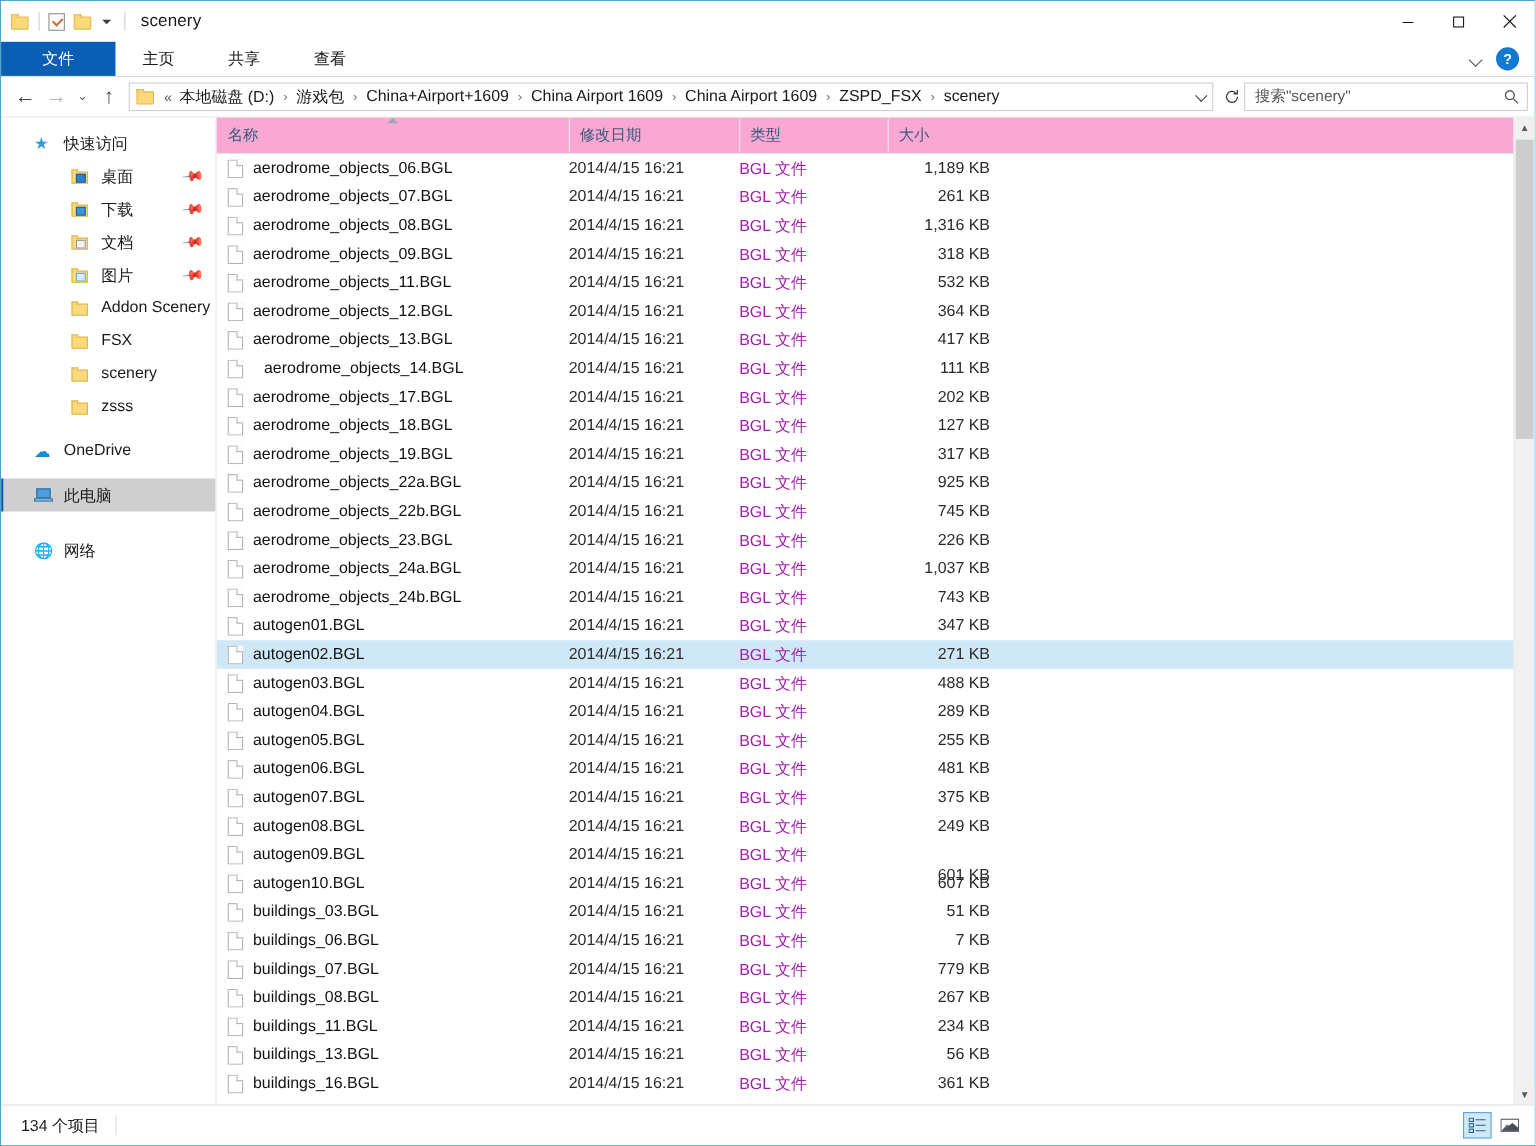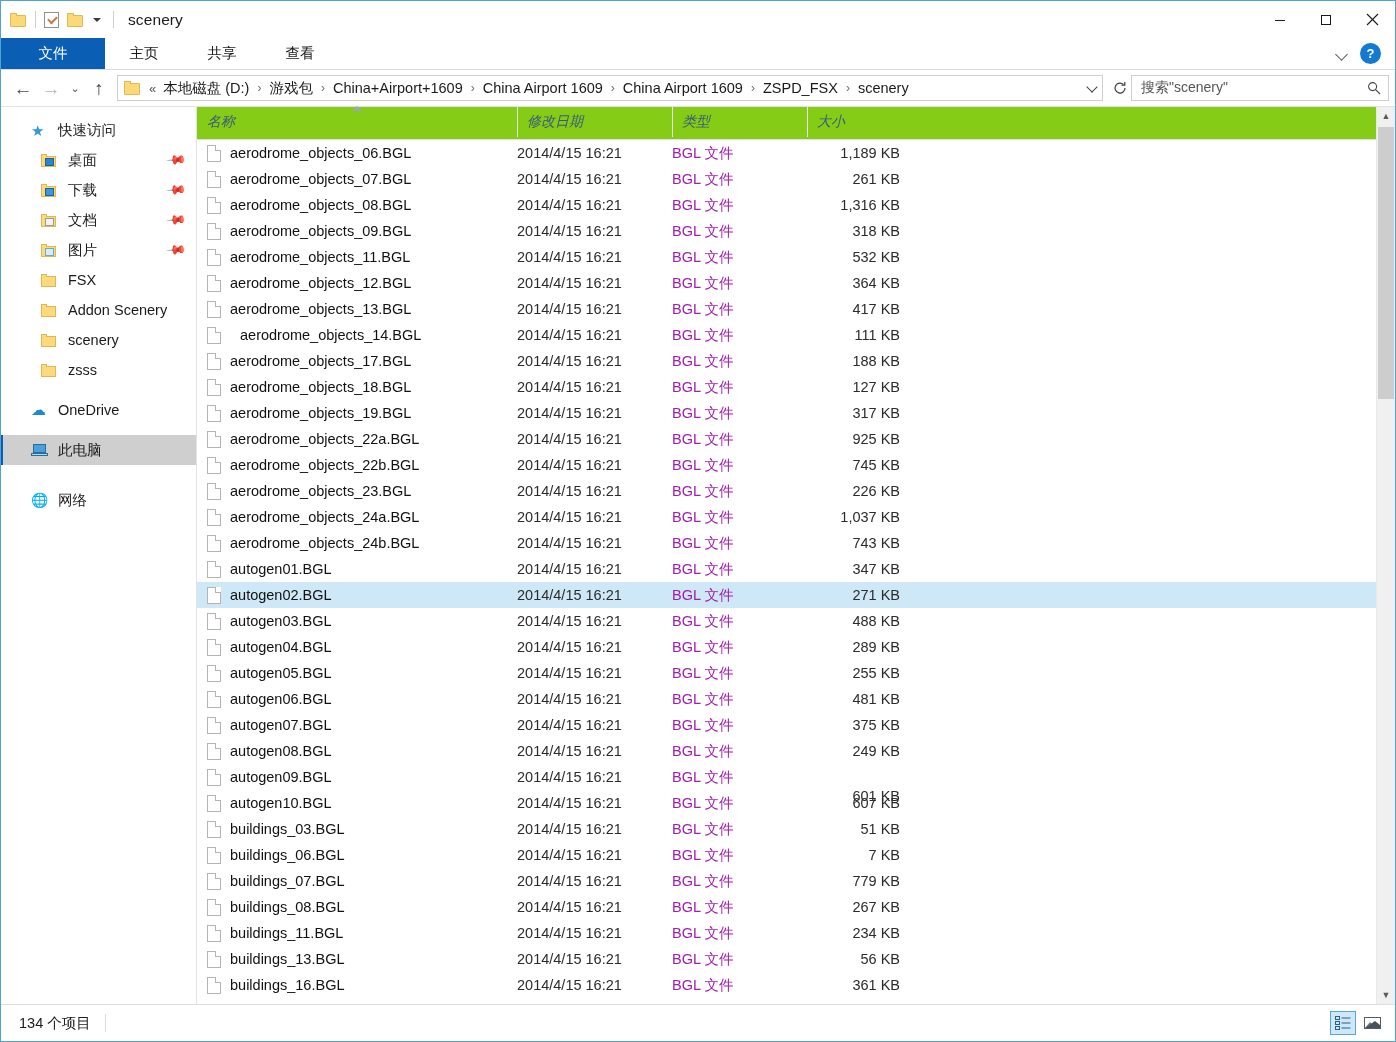--- a/index.html
+++ b/index.html
@@ -281,21 +281,21 @@
   .nav-item {
     height: 30px;
     display: flex;
     align-items: center;
     padding-left: 16px;
     font-size: 14.5px;
     color: #1a1a1a;
     position: relative;
     box-sizing: border-box;
   }
-  .nav-item.indent { padding-left: 40px; }
+  .nav-item.indent { padding-left: 64px; }
   .nav-item.root   { padding-left: 30px; }
   .nav-item.selected {
     background: #cfcfcf;
     border-left: 2px solid #0a5fb4;
     padding-left: 28px;
   }
   .nav-icon {
     flex: 0 0 20px;
     width: 20px; height: 18px;
     margin-right: 7px;
@@ -383,25 +383,24 @@
     min-width: 0;
     display: flex;
     flex-direction: column;
     background: #ffffff;
     position: relative;
   }
   .col-header {
     height: 32px;
     flex: 0 0 32px;
     display: flex;
-    align-items: flex-start;
-    background: #84cc16;
+    align-items: center;
+    background: #f9a8d4;
     border-bottom: 1px solid #e1e1e1;
     position: relative;
-    font-style: italic;
   }
   .col {
     font-size: 14px;
     color: #3a5a7a;
     height: 30px;
     display: flex;
     align-items: center;
     box-sizing: border-box;
     border-left: 1px solid #e6e6e6;
     padding-left: 9px;
@@ -700,31 +699,31 @@
         <span class="pin">📌</span>
       </div>
 
       <div class="nav-item indent">
         <span class="nav-icon">
           <span class="ficon">
               <span class="fb"></span>
               <span class="ft"></span>
             </span>
         </span>
-        <span class="nav-label">FSX</span>
+        <span class="nav-label">Addon Scenery</span>
       </div>
 
       <div class="nav-item indent">
         <span class="nav-icon">
           <span class="ficon">
               <span class="fb"></span>
               <span class="ft"></span>
             </span>
         </span>
-        <span class="nav-label">Addon Scenery</span>
+        <span class="nav-label">FSX</span>
       </div>
 
       <div class="nav-item indent">
         <span class="nav-icon">
           <span class="ficon">
               <span class="fb"></span>
               <span class="ft"></span>
             </span>
         </span>
         <span class="nav-label">scenery</span>
@@ -860,21 +859,21 @@
             <div class="cell type" style="width: 135px;">BGL 文件</div>
             <div class="cell size" style="width: 105px;">111 KB</div>
           </div>
           <div class="row">
             <div class="cell name" style="width: 320px;">
               <span class="file-icon"></span>
               <span>aerodrome_objects_17.BGL</span>
             </div>
             <div class="cell date" style="width: 155px;">2014/4/15 16:21</div>
             <div class="cell type" style="width: 135px;">BGL 文件</div>
-            <div class="cell size" style="width: 105px;">188 KB</div>
+            <div class="cell size" style="width: 105px;">202 KB</div>
           </div>
           <div class="row">
             <div class="cell name" style="width: 320px;">
               <span class="file-icon"></span>
               <span>aerodrome_objects_18.BGL</span>
             </div>
             <div class="cell date" style="width: 155px;">2014/4/15 16:21</div>
             <div class="cell type" style="width: 135px;">BGL 文件</div>
             <div class="cell size" style="width: 105px;">127 KB</div>
           </div>

